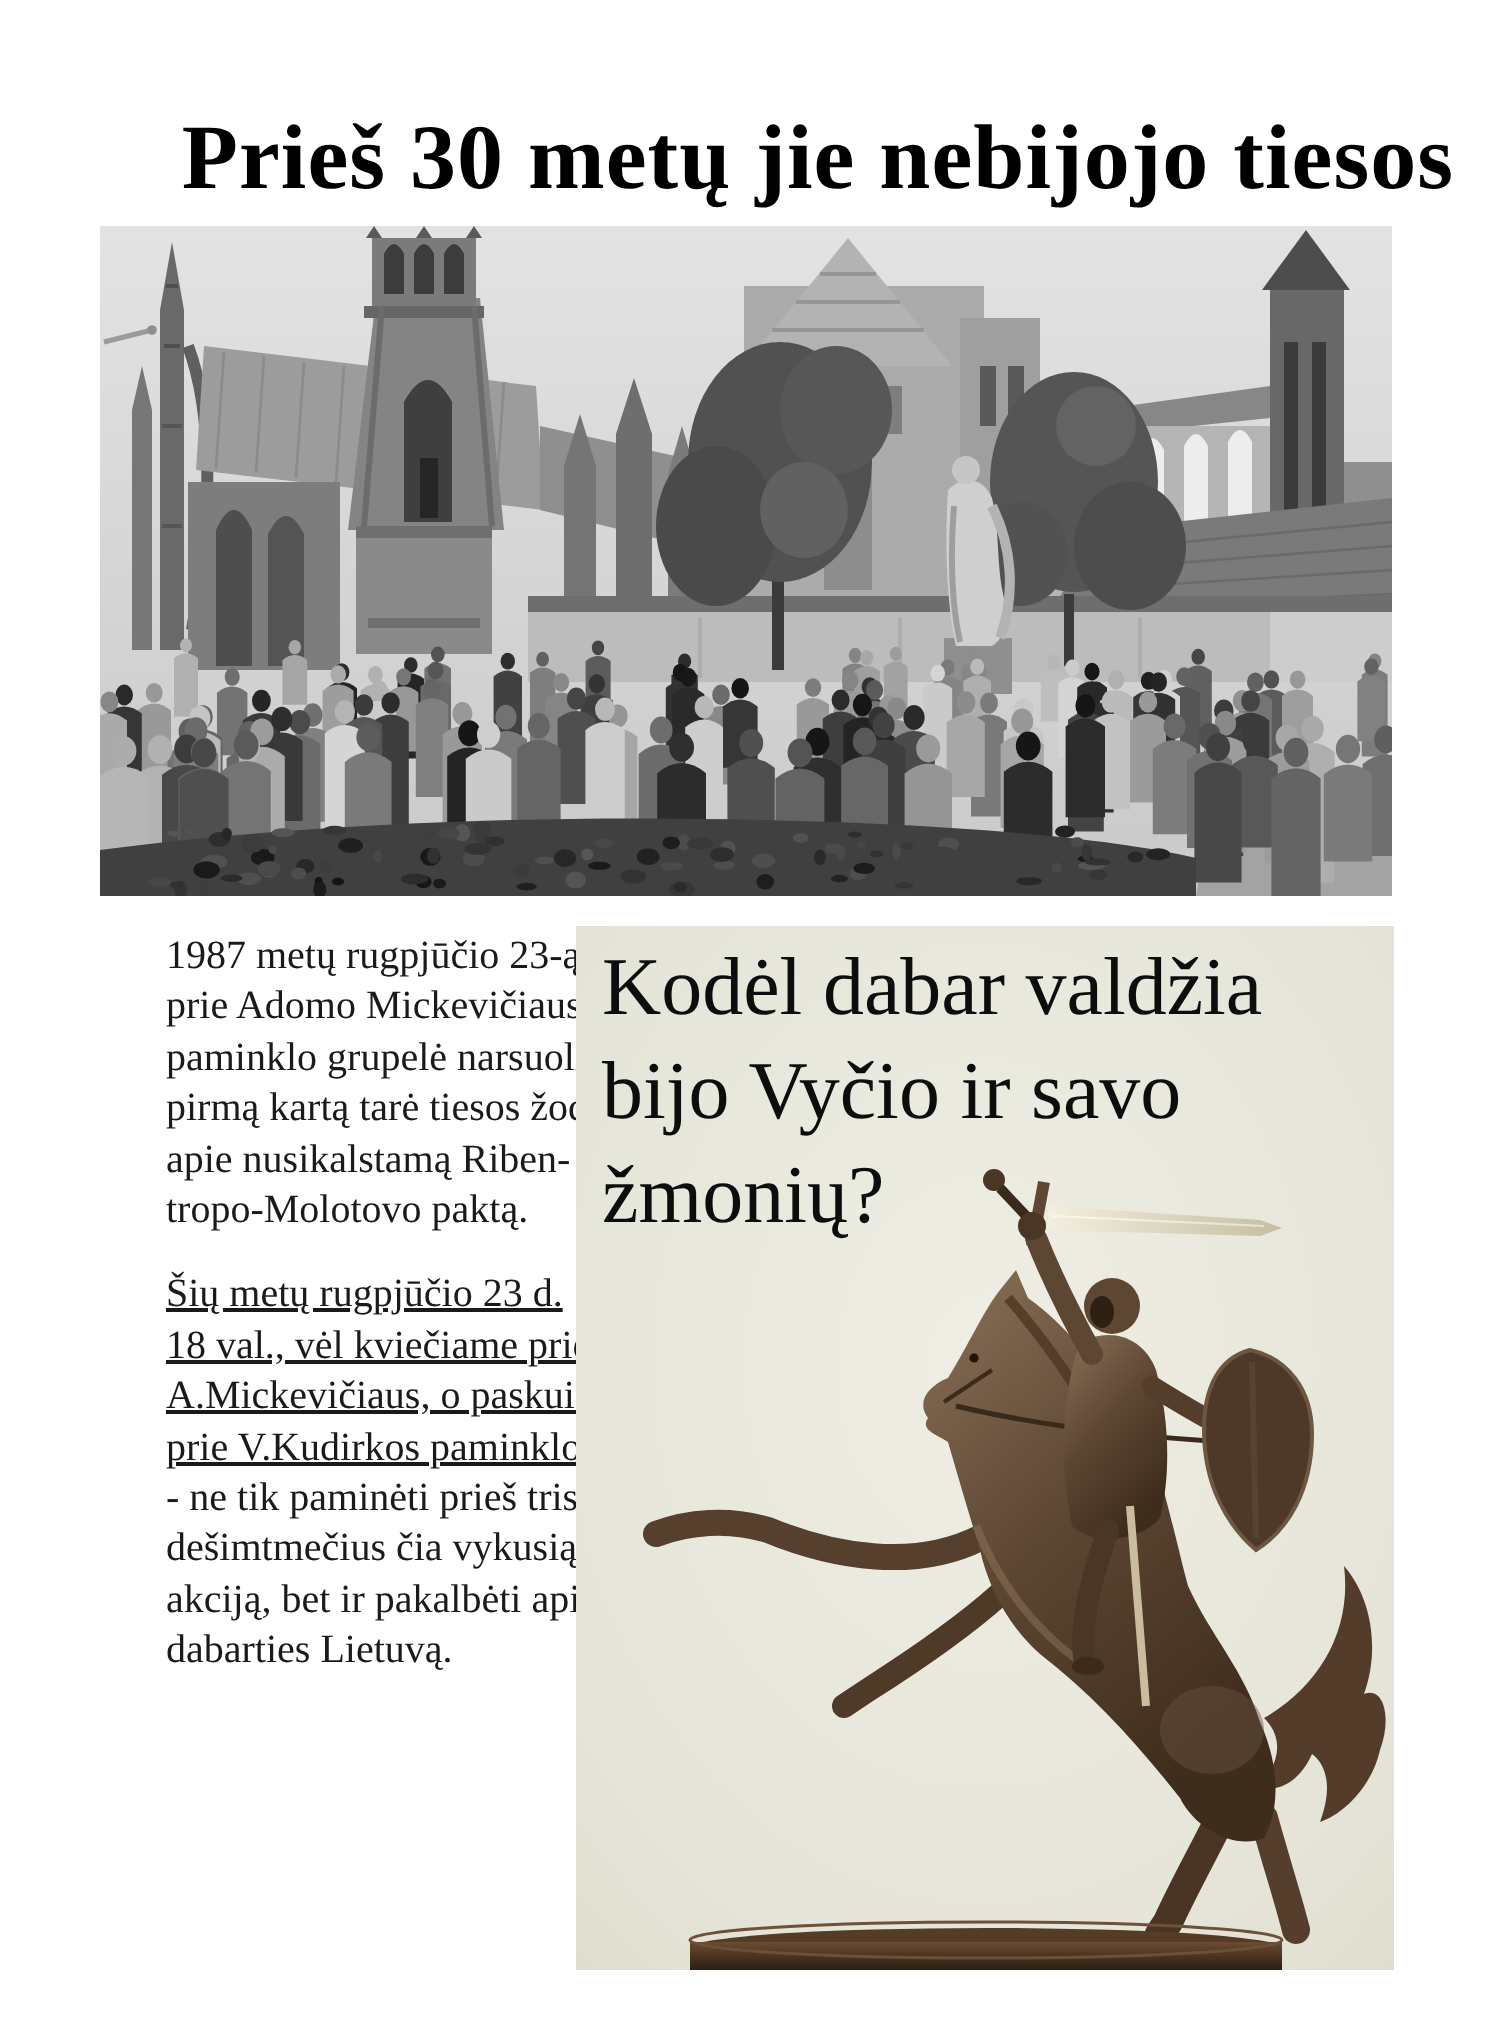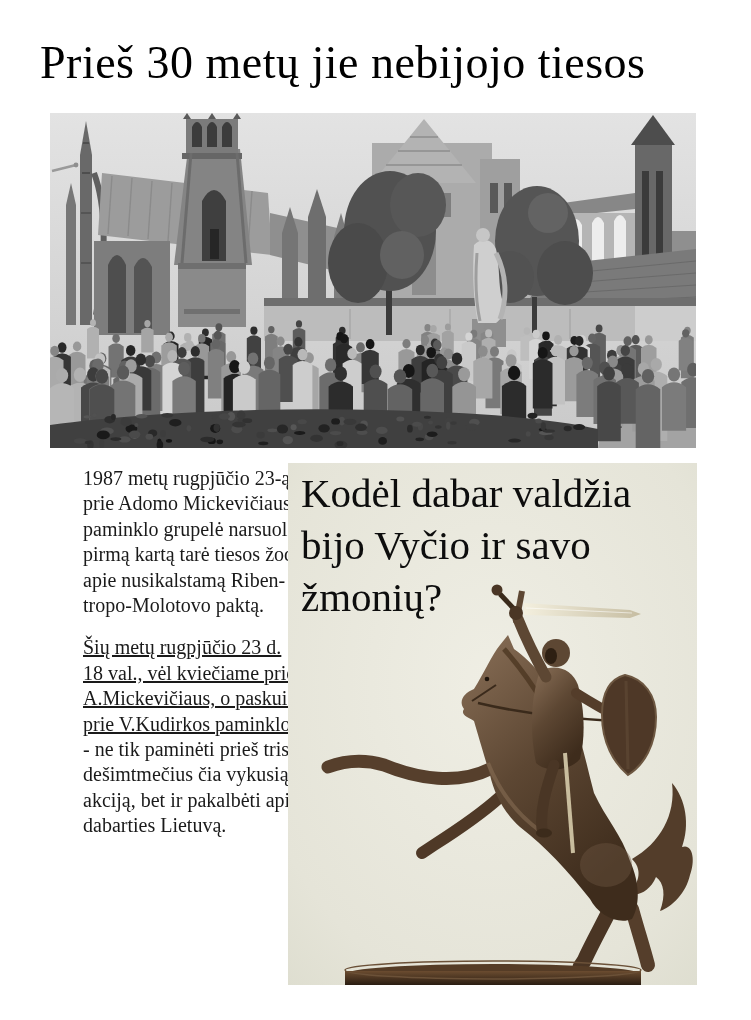--- a/index.html
+++ b/index.html
@@ -1,19 +1,19 @@
 <!DOCTYPE html>
 <html><head>
 <meta charset="utf-8">
 <style>
   html,body{margin:0;padding:0;background:#ffffff;}
   .page{position:relative;width:751px;height:1020px;background:#ffffff;overflow:hidden;
         font-family:"Liberation Serif","DejaVu Serif",serif;color:#111;}
-  .title{position:absolute;left:40px;top:36px;width:671px;margin:0;
-         font-size:46px;font-weight:400;text-align:left;letter-spacing:0.5px;color:#000;
+  .title{position:absolute;left:40px;top:36px;width:671px;margin:16px;
+         font-size:46px;font-weight:700;text-align:right;letter-spacing:0.5px;color:#000;
          white-space:nowrap;}
   .photo{position:absolute;left:50px;top:113px;width:646px;height:335px;}
   .photo svg{display:block;width:100%;height:100%;}
   .left-col{position:absolute;left:55px;top:466px;width:236px;
             font-size:20px;line-height:25.4px;color:#1a1a1a;margin-left:28px;}
   .left-col p{margin:0 0 17px 0;white-space:pre-line;}
   .left-col p.q{margin-top:24px;}
   .ul{text-decoration:underline;}
   .panel{position:absolute;left:288px;top:463px;width:409px;height:522px;background:#e6e5da;}
   .panel .statue-wrap{position:absolute;inset:0;}

